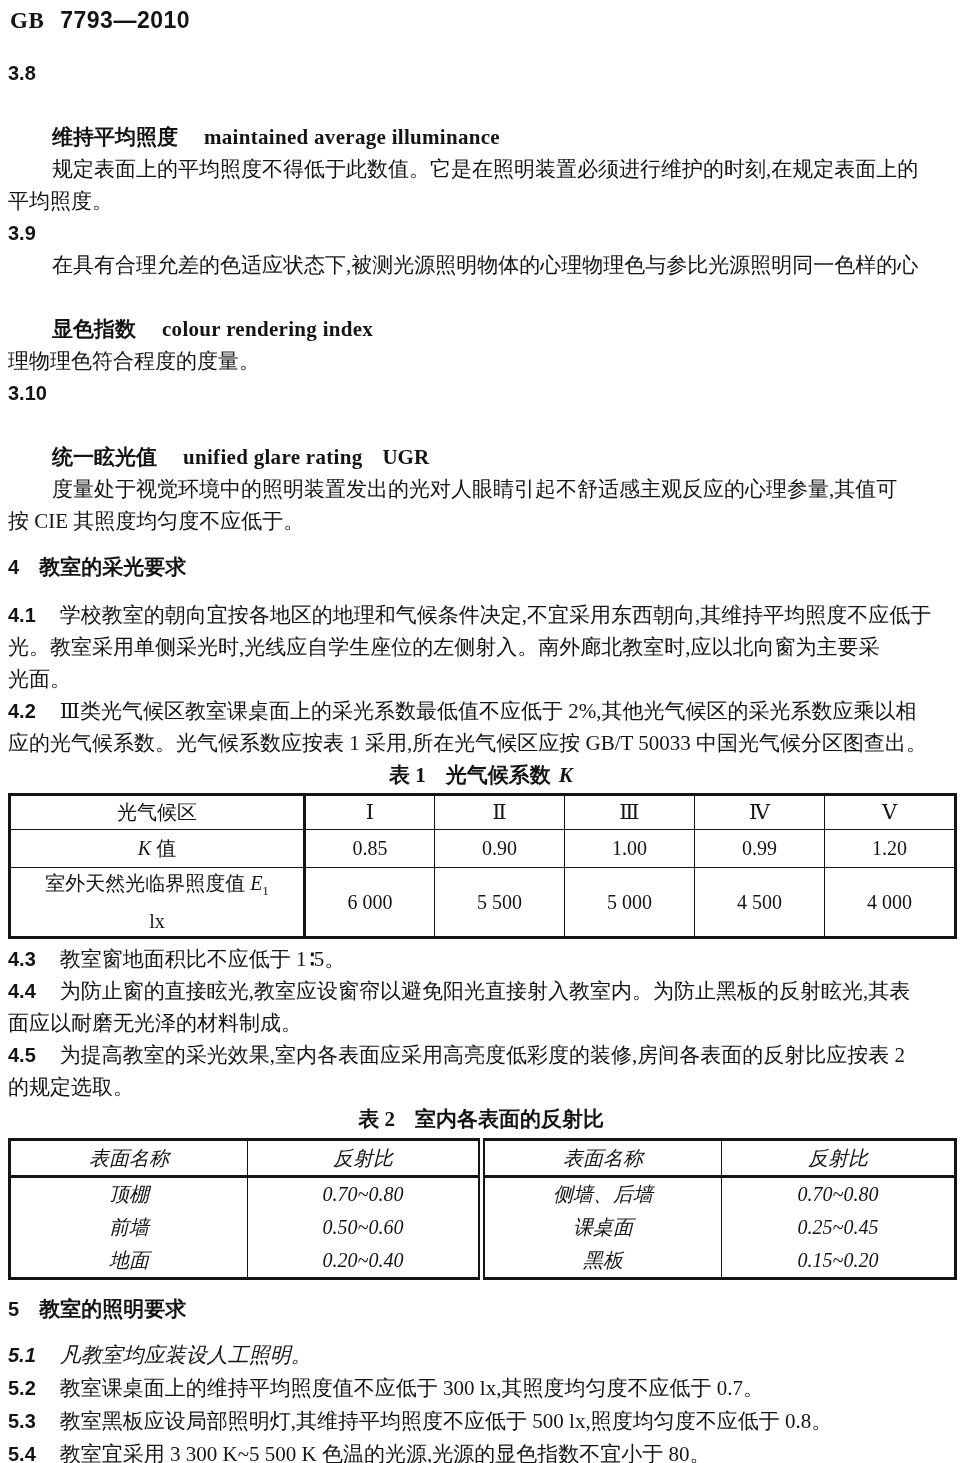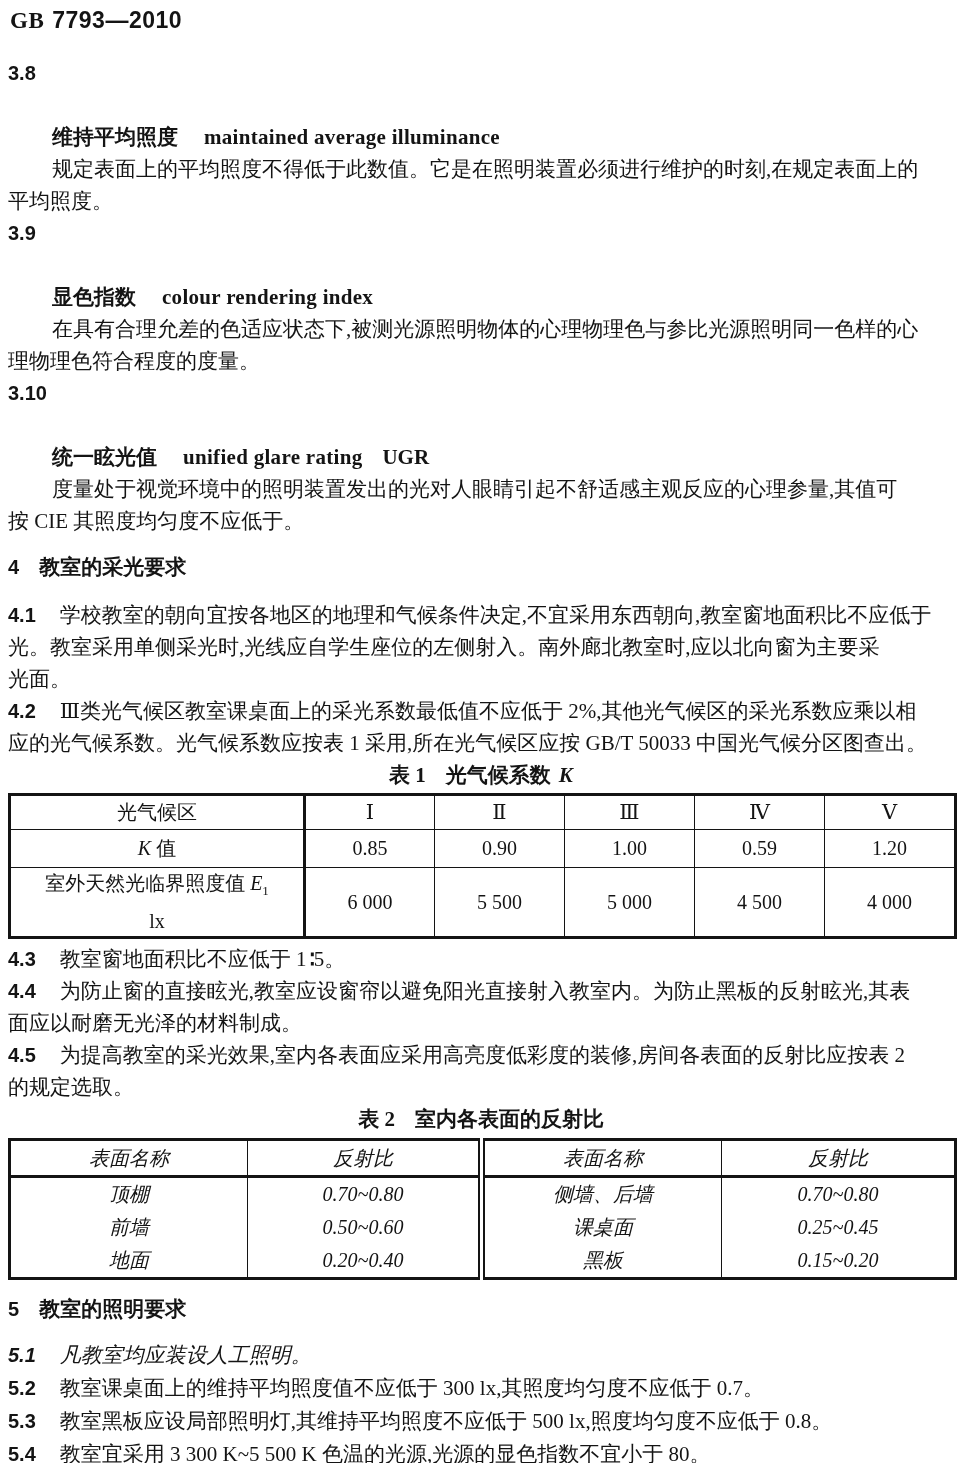--- a/index.html
+++ b/index.html
@@ -10,21 +10,21 @@
     color: #141414;
     overflow: hidden;
   }
   .page { width: 962px; height: 1463px; padding: 6px 8px 0 8px; position: relative; }
 
   .std-header {
     font-weight: bold; font-size: 23px; line-height: 28px;
     letter-spacing: 0.5px; padding-left: 2px;
   }
   .std-header .gb { font-family: "Liberation Serif", serif; margin-right: 8px; }
-  .std-header .num { font-family: "Liberation Sans", sans-serif; font-weight: 600; }
+  .std-header .num { font-family: "Liberation Sans", sans-serif; font-weight: 600; margin-left: 8px; }
 
   .line { font-size: 21px; line-height: 32px; white-space: nowrap; }
 
   .tnum { font-weight: bold; font-family: "Liberation Sans", "DejaVu Sans", sans-serif; font-size: 20px; }
   .term-head { padding-left: 44px; font-weight: bold; margin-top: 32px; }
   .term-cn { margin-right: 26px; }
   .term-en { font-family: "Liberation Serif", serif; letter-spacing: 0.3px; }
   .term-abbr { margin-left: 20px; font-family: "Liberation Serif", serif; }
   .pindent { padding-left: 44px; }
 
@@ -87,39 +87,39 @@
   </div>
 
   <div class="line tnum mt-t1">3.8</div>
   <div class="line term-head">
     <span class="term-cn">维持平均照度</span><span class="term-en">maintained average illuminance</span><span class="term-abbr"></span>
   </div>
   <div class="line pindent">规定表面上的平均照度不得低于此数值。它是在照明装置必须进行维护的时刻,在规定表面上的</div>
   <div class="line">平均照度。</div>
 
   <div class="line tnum">3.9</div>
+  <div class="line pindent">在具有合理允差的色适应状态下,被测光源照明物体的心理物理色与参比光源照明同一色样的心</div>
   <div class="line term-head">
     <span class="term-cn">显色指数</span><span class="term-en">colour rendering index</span><span class="term-abbr"></span>
   </div>
-  <div class="line pindent">在具有合理允差的色适应状态下,被测光源照明物体的心理物理色与参比光源照明同一色样的心</div>
   <div class="line">理物理色符合程度的度量。</div>
 
   <div class="line tnum">3.10</div>
   <div class="line term-head">
     <span class="term-cn">统一眩光值</span><span class="term-en">unified glare rating</span><span class="term-abbr">UGR</span>
   </div>
   <div class="line pindent">度量处于视觉环境中的照明装置发出的光对人眼睛引起不舒适感主观反应的心理参量,其值可</div>
   <div class="line">按 CIE 其照度均匀度不应低于。</div>
 
   <div class="line sec-head mt-sec4">
     <span class="cnum">4</span><span>教室的采光要求</span>
   </div>
 
   <div class="line mt-c41">
-    <span class="cnum">4.1</span><span>学校教室的朝向宜按各地区的地理和气候条件决定,不宜采用东西朝向,教室窗地面积比不应低于</span>
+    <span class="cnum">4.1</span><span>学校教室的朝向宜按各地区的地理和气候条件决定,不宜采用东西朝向,其维持平均照度不应低于</span>
   </div>
   <div class="line">光。教室采用单侧采光时,光线应自学生座位的左侧射入。南外廊北教室时,应以北向窗为主要采</div>
   <div class="line">光面。</div>
 
   <div class="line">
     <span class="cnum">4.2</span><span>Ⅲ类光气候区教室课桌面上的采光系数最低值不应低于 2%,其他光气候区的采光系数应乘以相</span>
   </div>
   <div class="line">应的光气候系数。光气候系数应按表 1 采用,所在光气候区应按 GB/T 50033 中国光气候分区图查出。</div>
 
   <div class="tbl-caption">
@@ -144,21 +144,21 @@
       <td class="zone">Ⅳ</td>
       <td class="zone">Ⅴ</td>
     </tr>
     <tr class="r-k">
       <td class="col0">
         <span class="var-it">K</span> <span>值</span>
       </td>
       <td>0.85</td>
       <td>0.90</td>
       <td>1.00</td>
-      <td>0.59</td>
+      <td>0.99</td>
       <td>1.20</td>
     </tr>
     <tr class="r-e">
       <td class="col0">
         <div class="lbl2"><span>室外天然光临界照度值</span> <span class="var-it">E</span><sub>1</sub></div>
         <div class="lbl2">lx</div>
       </td>
       <td>6 000</td>
       <td>5 500</td>
       <td>5 000</td>

